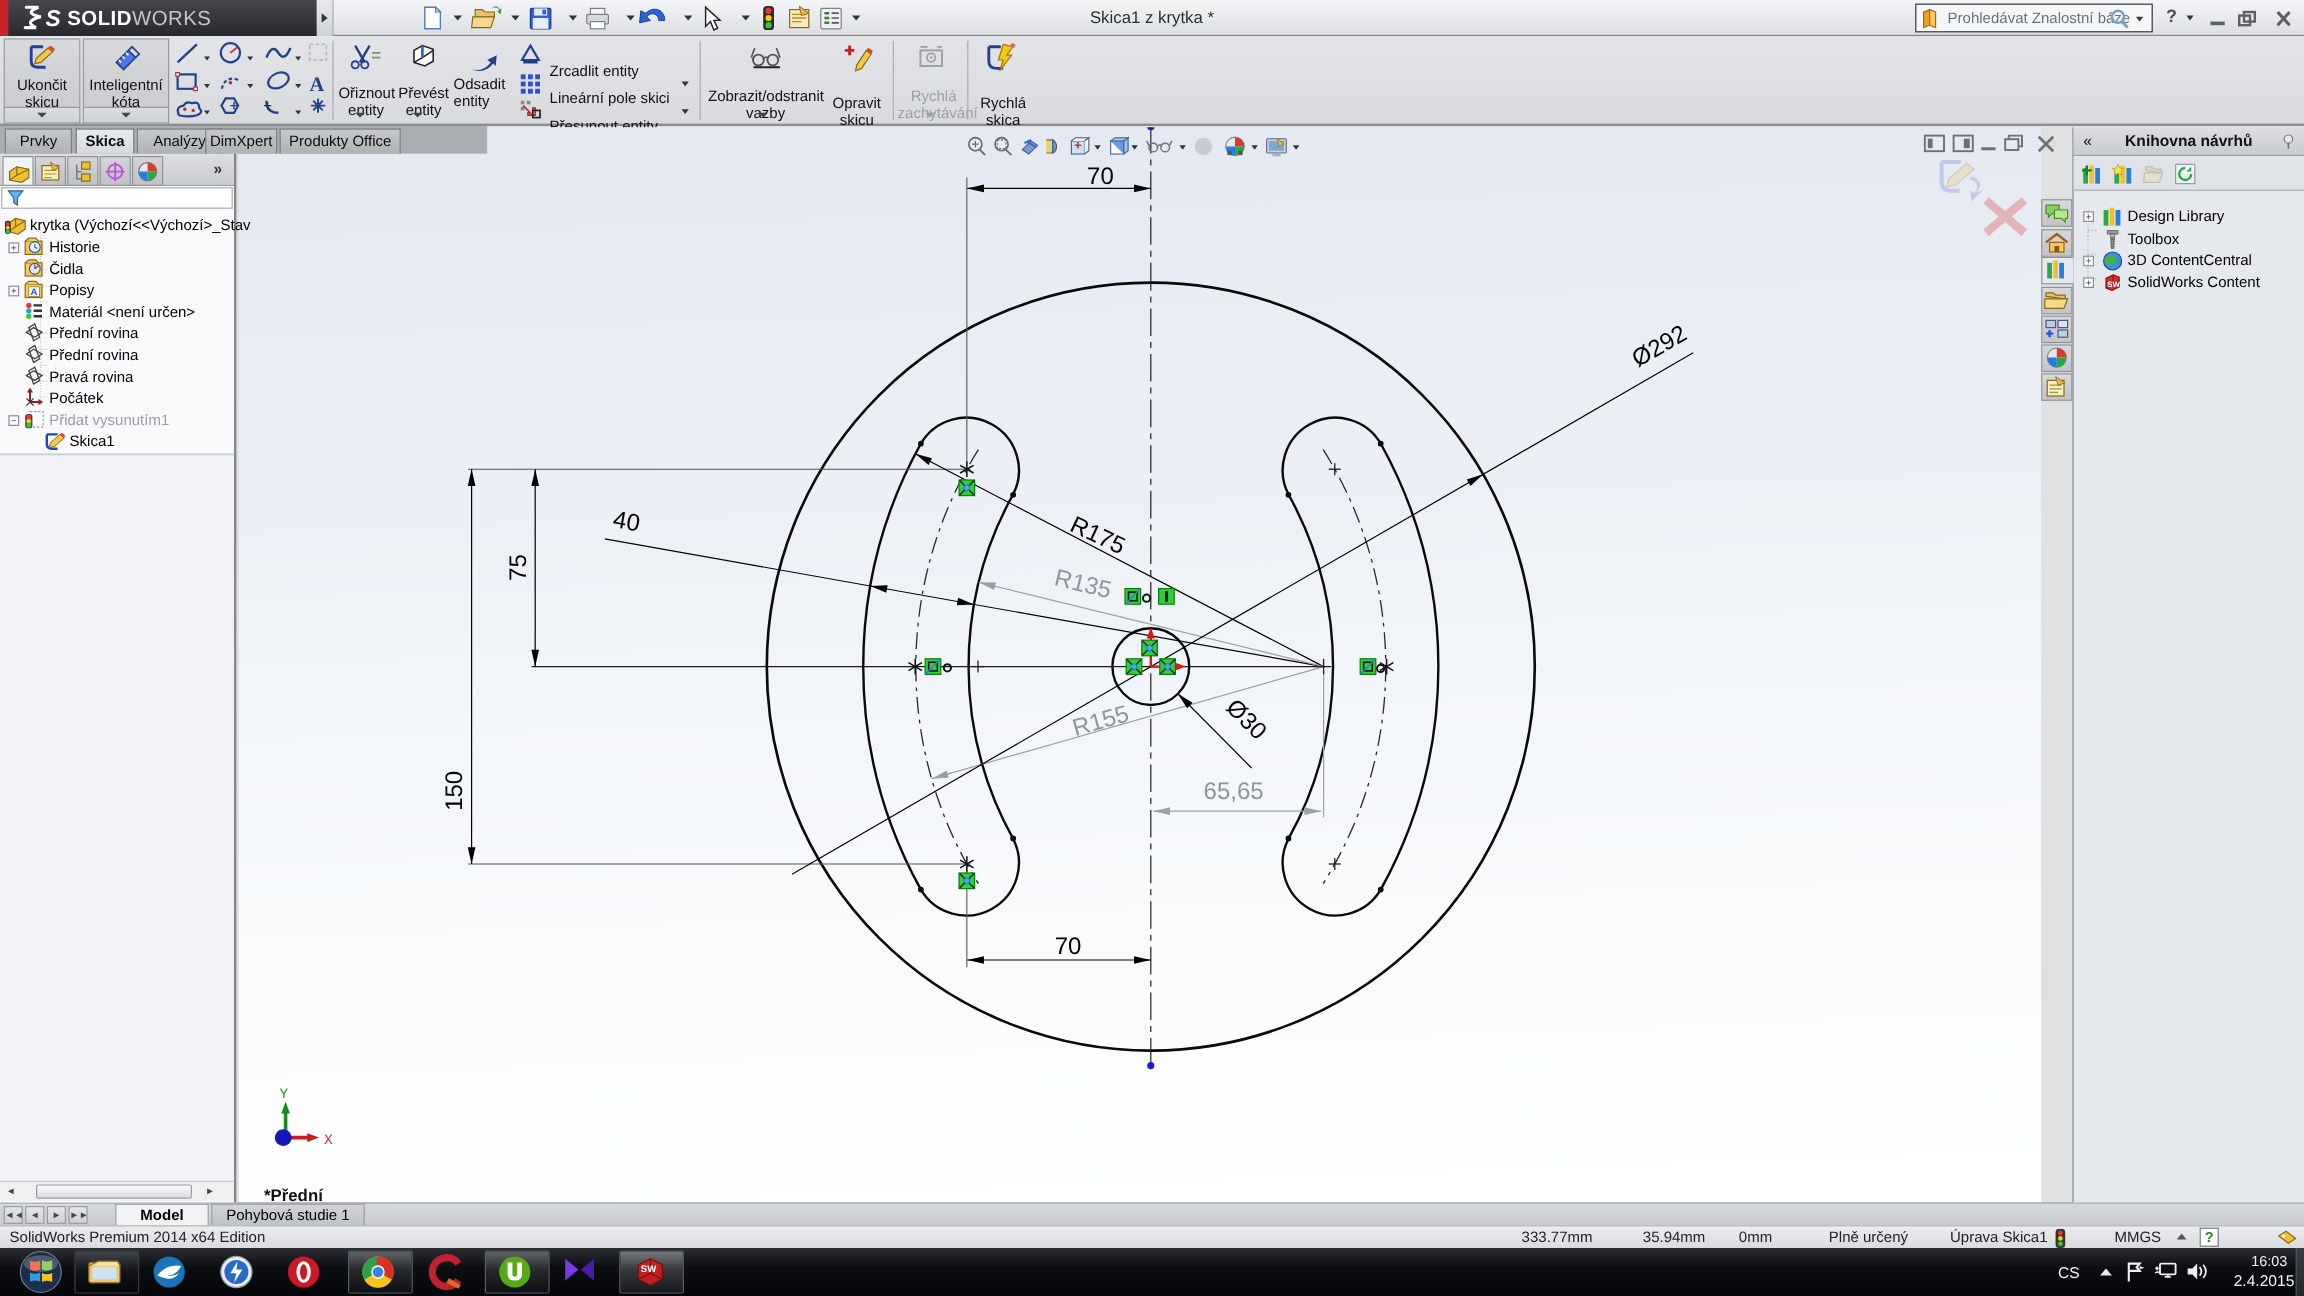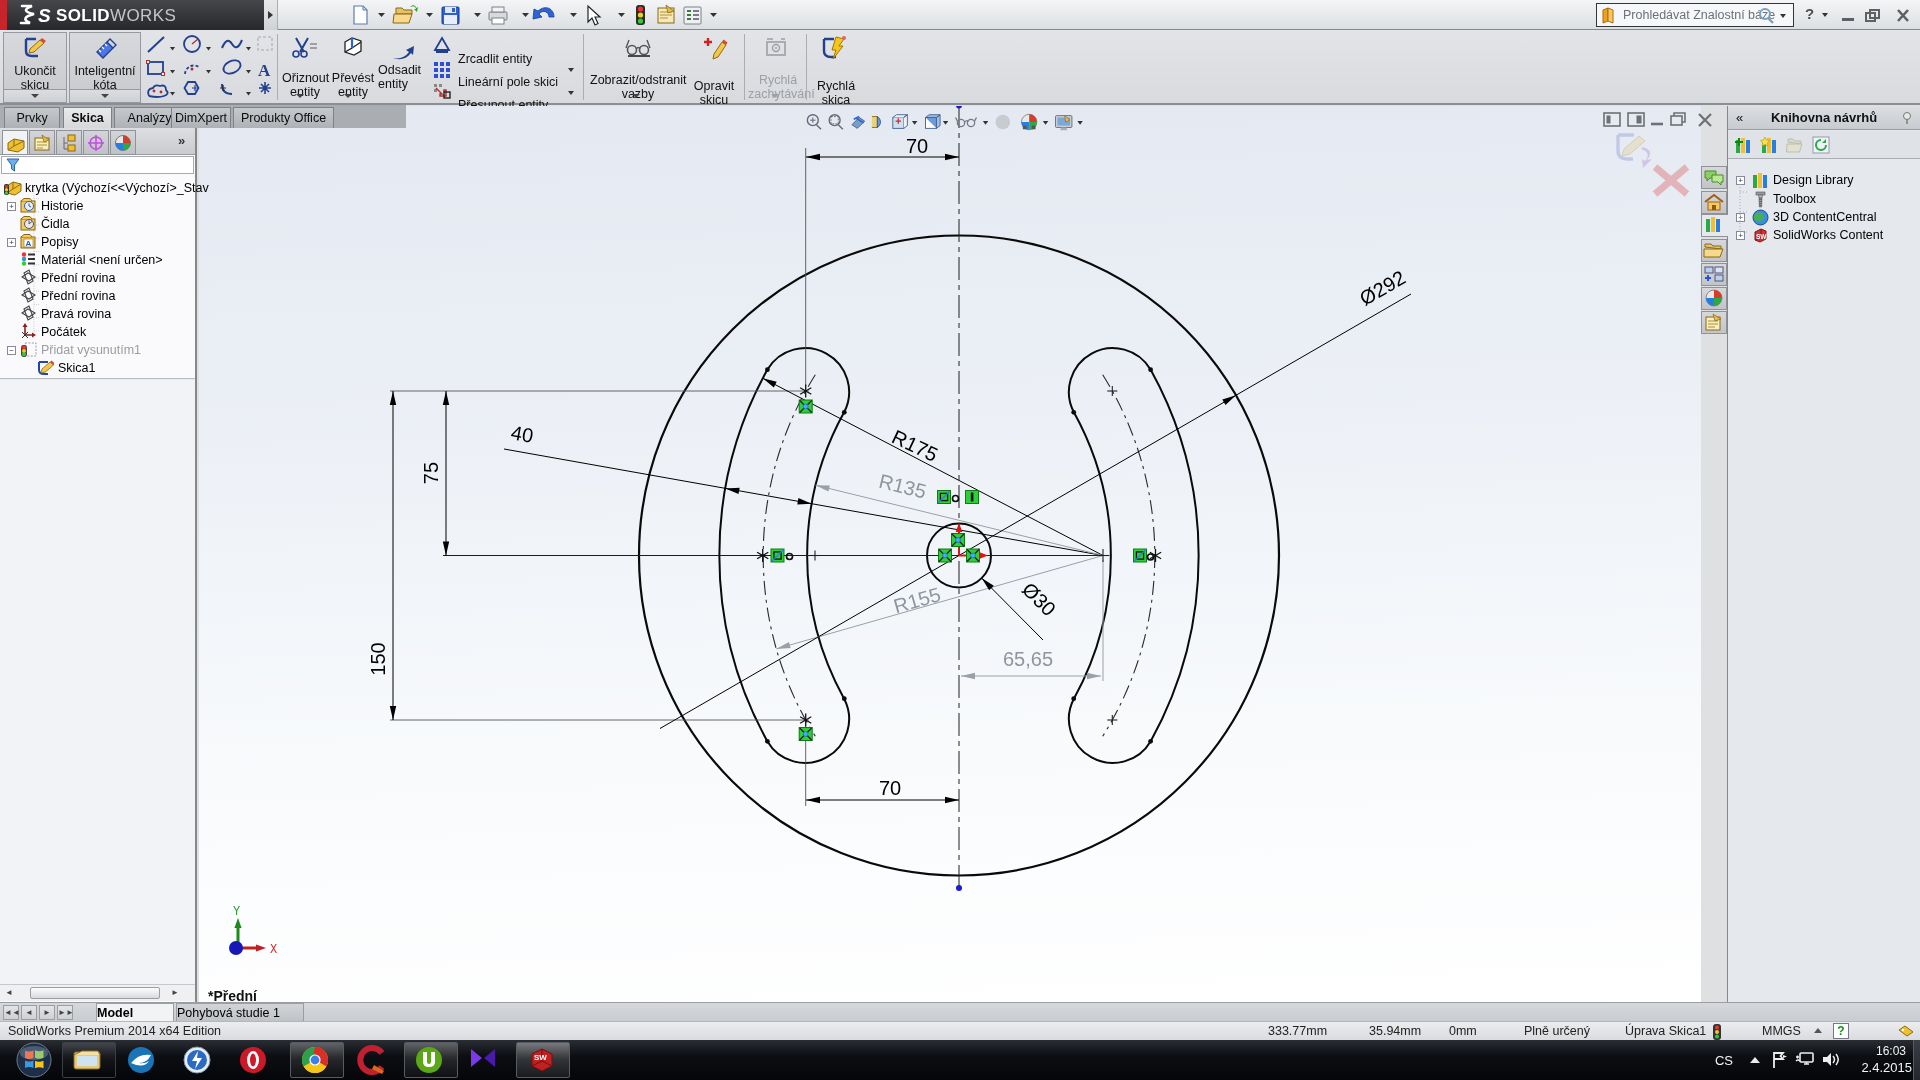--- a/index.html
+++ b/index.html
@@ -50,21 +50,21 @@
 .trow .tx { position:absolute; top:2px; }
 .gray { color:#9a9da2; }
 .exp { position:absolute; left:7px; top:5px; width:9px; height:9px; background:#fff;
   border:1px solid #889; font-size:8px; line-height:7px; text-align:center; color:#335; }
 #lpscroll { position:absolute; left:0px; top:856px; width:195px; height:17px;
   background:#f0f0f3; border-top:1px solid #c5c8cc; }
 
 #vp { left:199px; top:106px; width:1502px; height:896px; overflow:hidden;
   background:linear-gradient(178deg,#e4e8f1 0%,#ecf0f6 35%,#f8fafc 70%,#ffffff 100%); }
 #vpsvg { position:absolute; left:-199px; top:-106px; }
-#predni { position:absolute; left:9px; top:882px; font-size:14px; font-weight:bold; color:#111; }
+#predni { position:absolute; left:21px; top:882px; font-size:14px; font-weight:bold; color:#111; }
 #hud { position:absolute; left:582px; top:6px; height:20px; }
 
 
 
 #wbtns { position:absolute; left:0; top:0; z-index:22; }
 
 #tpane { z-index:20; left:1727px; top:106px; width:193px; height:896px; background:#e5e8ed;
   border-left:1px solid #85878b; }
 #tphead { position:absolute; left:0; top:0; width:192px; height:24px;
   background:linear-gradient(#dcdee2,#c8cbcf); border-bottom:1px solid #9a9da2;
@@ -74,21 +74,21 @@
 .tprow { position:absolute; left:0; width:192px; height:19px; font-size:12.5px; color:#000; }
 #tstrip { z-index:25; left:1701px; top:166px; width:26px; height:170px; }
 .tsbtn { position:absolute; left:0; width:26px; height:23px; background:linear-gradient(#d6d8db,#c2c4c8);
   border:1px solid #8f9297; }
 .tsbtn.act { background:#e5e8ed; border-right:none; width:27px; }
 
 #mtabs { left:0; top:1002px; width:1920px; height:19px; background:linear-gradient(#d6d8db,#c9ccd0);
   border-top:1px solid #9a9da2; }
 .navb { position:absolute; top:2px; width:16px; height:15px; background:linear-gradient(#e3e4e7,#cfd1d5);
   border:1px solid #9a9da2; color:#444; font-size:8px; text-align:center; line-height:14px; }
-.mtab { position:absolute; top:0px; height:18px; font-size:12.5px; padding-top:2px; }
+.mtab { position:absolute; top:0px; height:18px; font-size:12.5px; text-align:center; padding-top:2px; }
 
 #status { left:0; top:1021px; width:1920px; height:19px;
   background:linear-gradient(#ecedef,#d9dbde); border-top:1px solid #b3b6ba;
   font-size:12.5px; color:#222; }
 
 #taskbar { left:0; top:1040px; width:1920px; height:40px;
   background:linear-gradient(#2a2d33,#0c0e12 40%,#05060a); }
 .tkbox { position:absolute; top:2px; width:54px; height:36px; border:1px solid #3a3f46;
   border-radius:2px; background:linear-gradient(rgba(255,255,255,0.14),rgba(255,255,255,0.03) 50%,rgba(0,0,0,0.1)); }
 .tkbox.hot { background:linear-gradient(rgba(255,255,255,0.28),rgba(255,255,255,0.10) 50%,rgba(255,255,255,0.04)); border-color:#565c64; }
@@ -146,20 +146,21 @@
 
     <rect x="310" y="5" width="16" height="15" fill="#f6e9b8" stroke="#8a6914" stroke-width="1"></rect>
     <path d="M312 9 h12 M312 12 h12 M312 15 h8" stroke="#b09030" stroke-width="1.2"></path>
     <path d="M318 2 l8 6 -6 2 z" fill="#e8b84a" stroke="#8a6914" stroke-width="0.8"></path>
 
     <rect x="336" y="4" width="17" height="17" rx="1" fill="#eef0f3" stroke="#7c8086" stroke-width="1"></rect>
     <path d="M339 8 h4 M339 12 h4 M339 16 h4" stroke="#3c7a3c" stroke-width="2"></path>
     <path d="M345 8 h6 M345 12 h6 M345 16 h6" stroke="#556" stroke-width="1.4"></path>
     <path d="M362 10 l7 0 -3.5 4 z" fill="#333"></path>
   </svg>
+  <div id="titletext" class="abs">Skica1 z krytka *</div>
   <div id="search" class="abs">
     <svg class="abs" style="left:3px;top:3px" width="17" height="17" viewBox="0 0 17 17">
       <path d="M3 3 l5 -2 v13 l-5 2 z" fill="#f0a020" stroke="#a86a10"></path>
       <path d="M8 1 l5 2 v13 l-5 -2 z" fill="#ffc860" stroke="#a86a10"></path>
     </svg>
     <span style="margin-left:26px">Prohledávat Znalostní báze</span>
     <svg class="abs" style="left:160px;top:3px" width="18" height="18" viewBox="0 0 18 18">
       <circle cx="8" cy="7" r="5" fill="none" stroke="#7aa0c0" stroke-width="2"></circle>
       <line x1="11" y1="11" x2="16" y2="16" stroke="#7aa0c0" stroke-width="2.4"></line>
     </svg>

